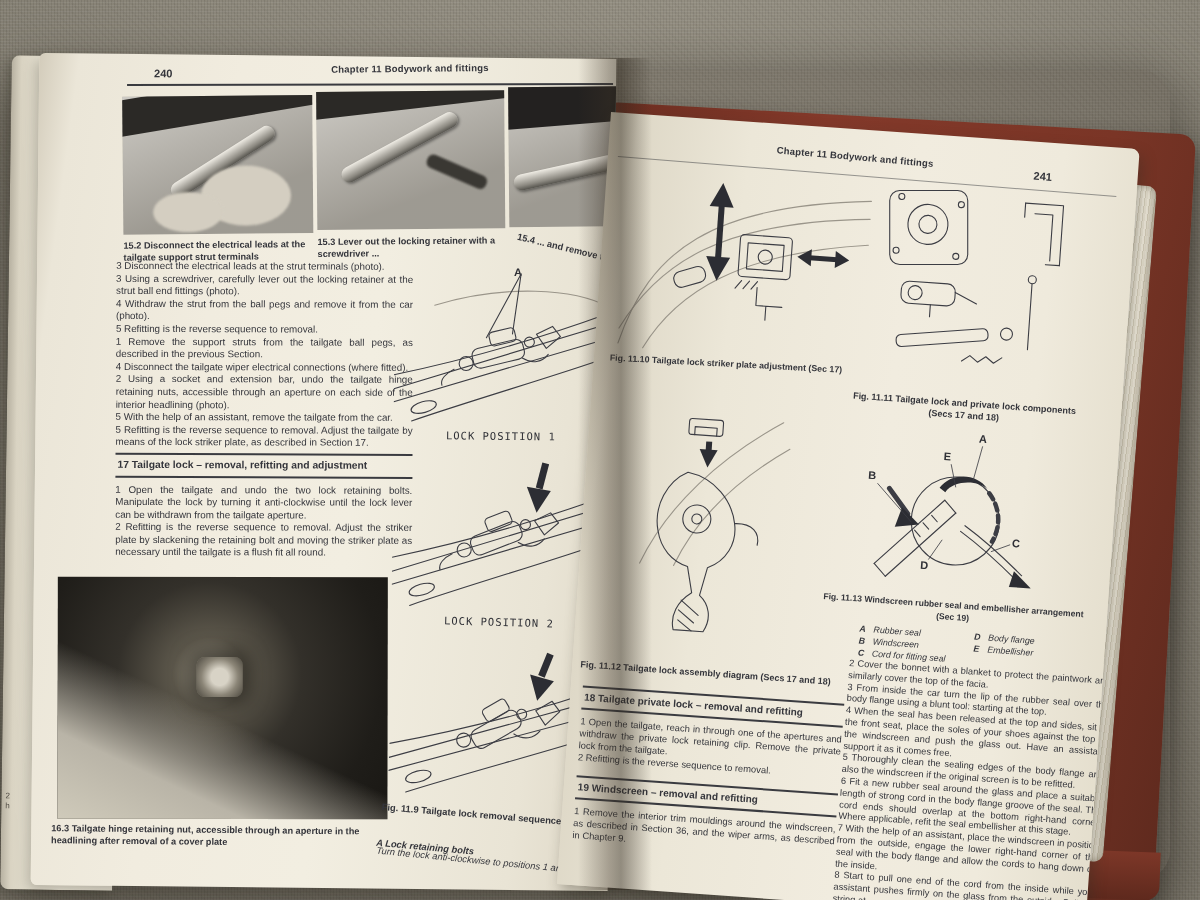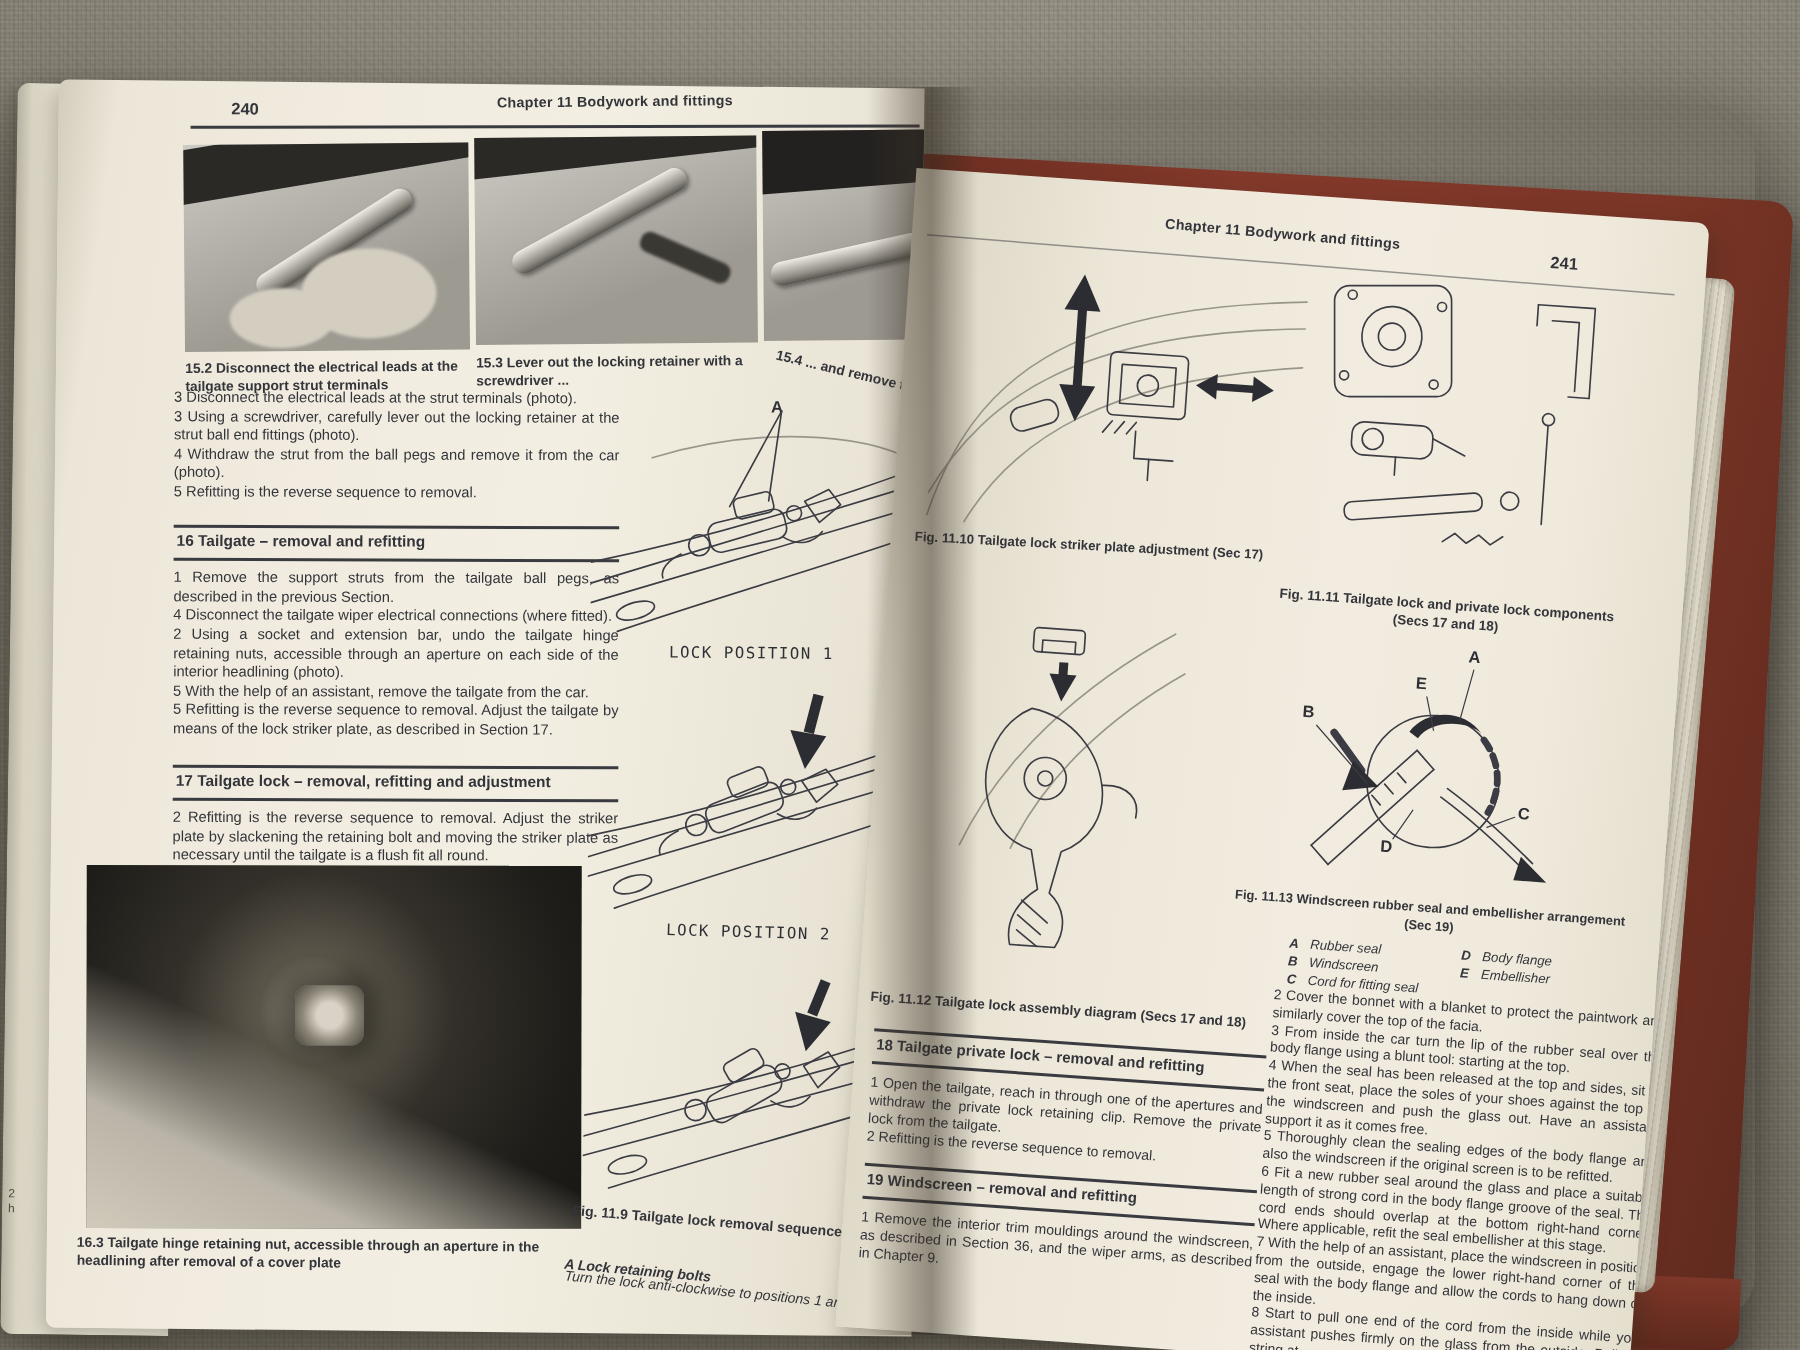--- a/index.html
+++ b/index.html
@@ -163,28 +163,28 @@
     <div class="abs caption" style="left:194px;top:148px;width:186px;">15.3 Lever out the locking retainer with a screwdriver ...</div>
     <div class="abs caption" style="left:392px;top:160px;width:130px;transform:rotate(14deg);">15.4 ... and remove the strut</div>
   </div>
 
   <div class="abs body-txt" style="left:80px;top:205px;width:297px;transform:rotate(-.4deg);">
     <p>3  Disconnect the electrical leads at the strut terminals (photo).</p>
     <p>3  Using a screwdriver, carefully lever out the locking retainer at the strut ball end fittings (photo).</p>
     <p>4  Withdraw the strut from the ball pegs and remove it from the car (photo).</p>
     <p>5  Refitting is the reverse sequence to removal.</p>
 
-    <div class="sec-head" style="margin-top:14px;">16 Tailgate – removal and refitting</div>
     <p>1  Remove the support struts from the tailgate ball pegs, as described in the previous Section.</p>
     <p>4  Disconnect the tailgate wiper electrical connections (where fitted).</p>
     <p>2  Using a socket and extension bar, undo the tailgate hinge retaining nuts, accessible through an aperture on each side of the interior headlining (photo).</p>
     <p>5  With the help of an assistant, remove the tailgate from the car.</p>
     <p>5  Refitting is the reverse sequence to removal. Adjust the tailgate by means of the lock striker plate, as described in Section 17.</p>
 
-    <div class="sec-head" style="margin-top:16px;">17 Tailgate lock – removal, refitting and adjustment</div>
+    <div class="sec-head" style="margin-top:4px;">17 Tailgate lock – removal, refitting and adjustment</div>
+    <p>1  Open the tailgate and undo the two lock retaining bolts. Manipulate the lock by turning it anti-clockwise until the lock lever can be withdrawn from the tailgate aperture.</p>
     <p>2  Refitting is the reverse sequence to removal. Adjust the striker plate by slackening the retaining bolt and moving the striker plate as necessary until the tailgate is a flush fit all round.</p>
   </div>
 
   <div class="abs photo photo-163" style="left:25px;top:522px;width:330px;height:242px;transform:rotate(-.5deg);">
     <div class="nut"></div>
   </div>
   <div class="abs caption" style="left:20px;top:770px;width:345px;font-weight:bold;">16.3 Tailgate hinge retaining nut, accessible through an aperture in the headlining after removal of a cover plate</div>
 
   <div class="abs diagram-letter" style="left:477px;top:208px;">A</div>
   <svg class="abs lineart" style="left:358px;top:214px;" width="215" height="152" viewBox="0 0 215 152">

